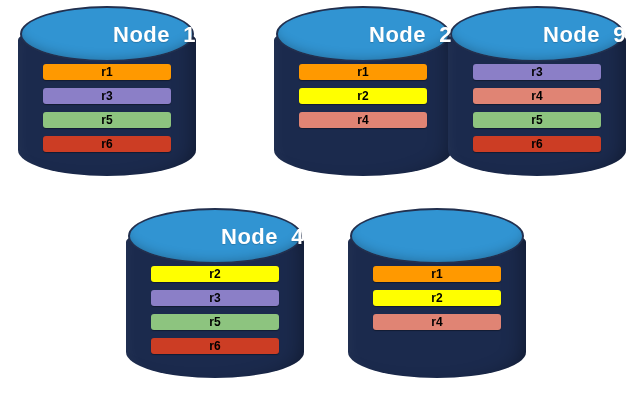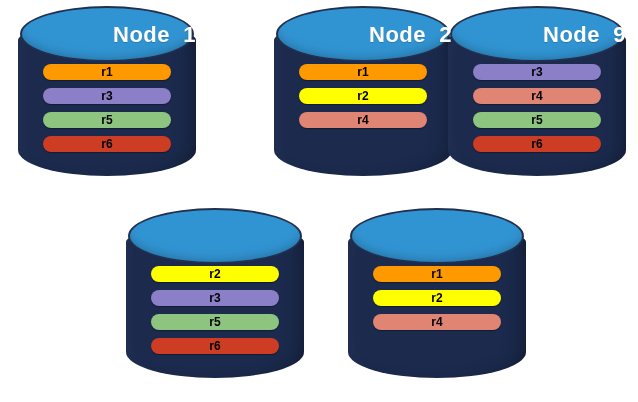--- a/index.html
+++ b/index.html
@@ -69,21 +69,21 @@
     position: absolute;
     left: 25px;
     top: 60px;
     width: 128px;
     z-index: 2;
   }
   .rec {
     position: relative;
     height: 16px;
     margin-bottom: 8px;
-    border-radius: 8px;
+    border-radius: 3px;
     text-align: center;
     font-size: 12px;
     font-weight: bold;
     color: #000000;
     line-height: 16px;
     box-shadow: 0 1px 1px rgba(0,0,0,0.35);
   }
   .rec:last-child { margin-bottom: 0; }
 </style>
 </head>
@@ -118,20 +118,21 @@
       <div class="records">
         <div class="rec" style="background: rgb(139, 127, 199);">r3</div>
         <div class="rec" style="background: rgb(224, 132, 116);">r4</div>
         <div class="rec" style="background: rgb(141, 196, 127);">r5</div>
         <div class="rec" style="background: rgb(204, 61, 36);">r6</div>
       </div>
     </div>
     <div class="node" style="left: 126px; top: 206px;">
       <div class="body" style="background: rgb(27, 42, 77);"></div>
       <div class="top" style="background: rgb(49, 148, 210); border-color: rgb(34, 48, 79);"></div>
+      <div class="title">Node  4</div>
       <div class="records">
         <div class="rec" style="background: rgb(255, 255, 0);">r2</div>
         <div class="rec" style="background: rgb(139, 127, 199);">r3</div>
         <div class="rec" style="background: rgb(141, 196, 127);">r5</div>
         <div class="rec" style="background: rgb(204, 61, 36);">r6</div>
       </div>
     </div>
     <div class="node" style="left: 348px; top: 206px;">
       <div class="body" style="background: rgb(27, 42, 77);"></div>
       <div class="top" style="background: rgb(49, 148, 210); border-color: rgb(34, 48, 79);"></div>

